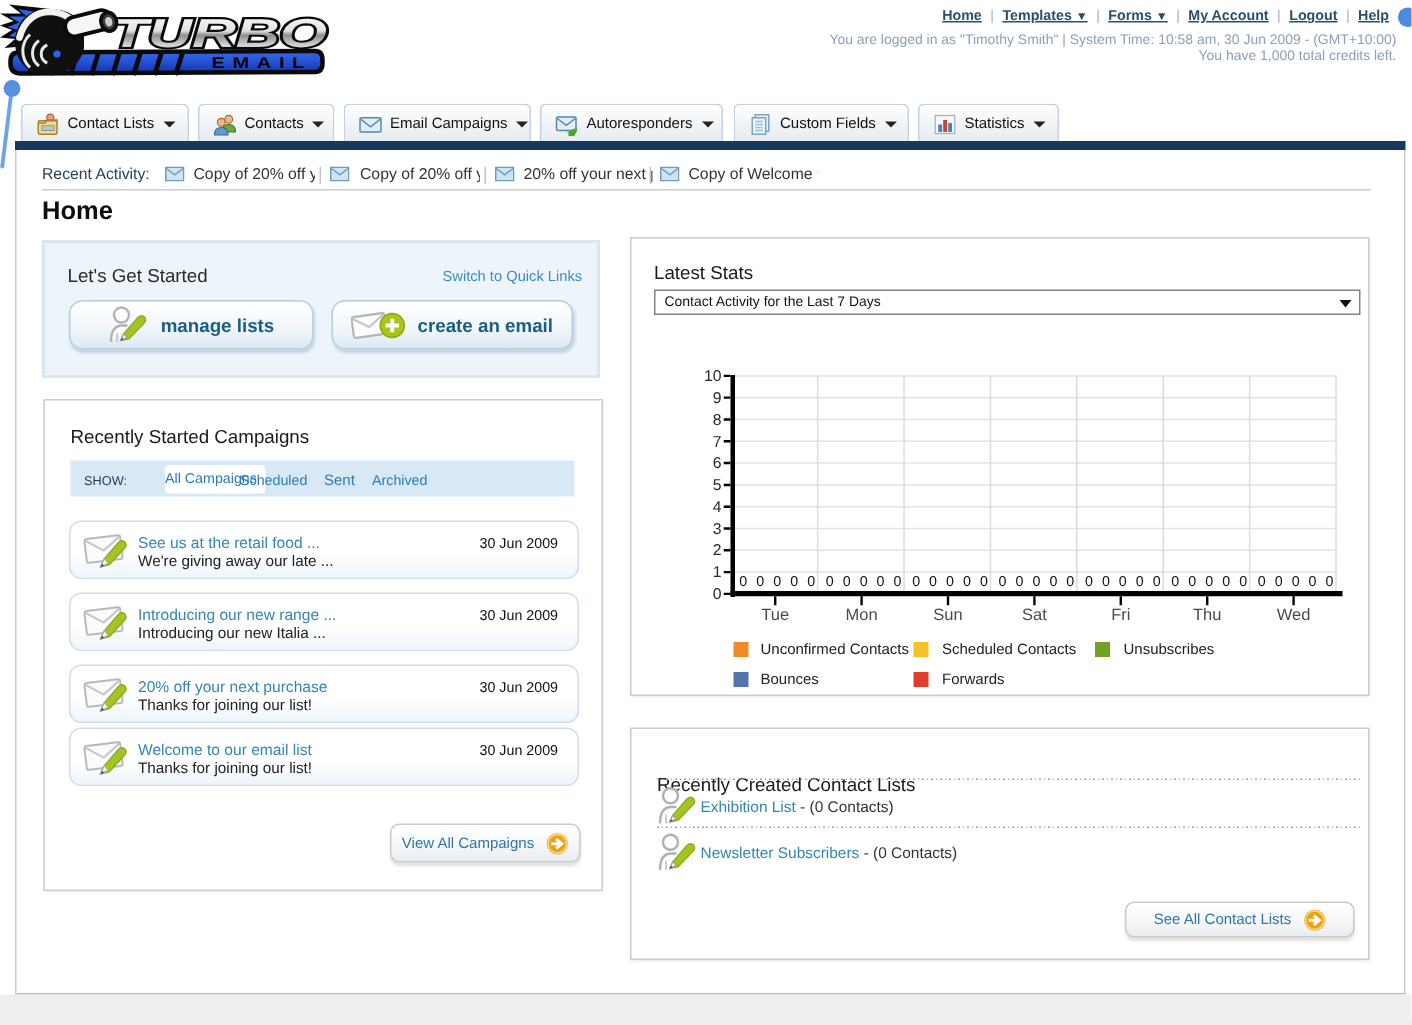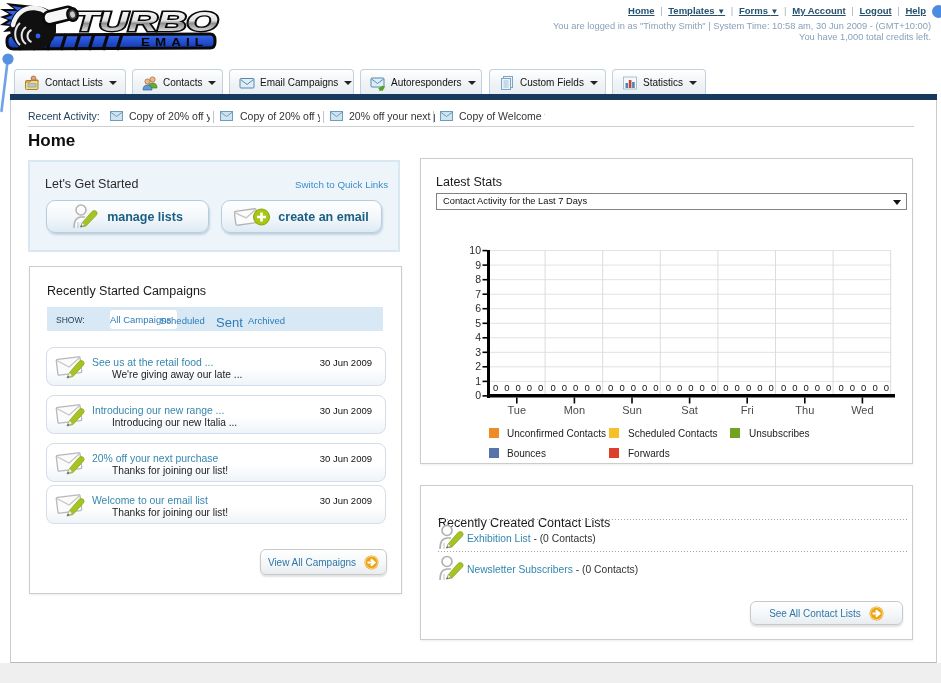--- a/index.html
+++ b/index.html
@@ -39,21 +39,21 @@
         font-size:12.5px;font-weight:bold;color:#1a5f83;}
 
 .panel{background:#fff;border:1px solid #ccc;box-shadow:0 1px 2px rgba(0,0,0,.07);}
 .camp-panel{left:29px;top:266px;width:371px;height:326px;}
 .ptitle{font-size:12.5px;color:#1a1a1a;}
 .showbar{left:47px;top:307px;width:336px;height:24px;background:#d9e8f5;}
 .card{left:46px;width:338px;height:37px;border:1px solid #d3dee8;border-radius:8px;
       background:linear-gradient(#ffffff 55%,#eef4f9);}
 .cicon{position:absolute;left:8px;top:3px;}
 .ctitle{position:absolute;left:45px;top:9px;font-size:10.4px;color:#3587b0;}
-.csub{position:absolute;left:45px;top:20.5px;font-size:10.2px;color:#222;margin-left:20px;}
+.csub{position:absolute;left:45px;top:20.5px;font-size:10.2px;color:#222;}
 .cdate{position:absolute;right:13px;top:9px;font-size:9.5px;color:#111;}
 .viewbtn{border:1px solid #c9c9c9;border-radius:6px;background:linear-gradient(#ffffff,#f4f6f8 60%,#e9edf0);
          box-shadow:0 2px 2px rgba(0,0,0,.12);display:flex;align-items:center;justify-content:center;
          font-size:10px;color:#2e77a8;white-space:nowrap;}
 
 .stats-panel{left:420px;top:158px;width:491px;height:304px;}
 .lists-panel{left:420px;top:485px;width:491px;height:153px;}
 .select{left:436px;top:193px;width:463px;height:15px;border:1px solid #828282;background:#fff;
         font-size:9.3px;color:#111;line-height:15px;padding-left:6px;}
 .legsq{width:10px;height:10px;position:absolute;}
@@ -217,21 +217,21 @@
     <path d="M27.5 6.5 V15.5 M23 11 H32" stroke="#fff" stroke-width="2.6"></path>
   </svg>create an email</div>
 
 <div class="abs panel camp-panel"></div>
 <div class="abs ptitle" style="left:47px;top:284px;">Recently Started Campaigns</div>
 <div class="abs showbar"></div>
 <div class="abs" style="left:56px;top:315px;font-size:8.5px;color:#1b3a57;">SHOW:</div>
 <div class="abs" style="left:86px;top:310px;width:67px;height:19px;background:#fff;border-radius:3px;
      font-size:9.5px;color:#2c7cb8;text-align:left;line-height:19px;white-space:nowrap;margin-left:24px;">All Campaigns</div>
 <div class="abs" style="left:160px;top:315px;font-size:9.5px;color:#2c7cb8;">Scheduled</div>
-<div class="abs" style="left:216px;top:315px;font-size:13px;color:#2c7cb8;">Sent</div>
+<div class="abs" style="left:216px;top:315px;font-size:10px;color:#2c7cb8;">Sent</div>
 <div class="abs" style="left:248px;top:315px;font-size:9.5px;color:#2c7cb8;">Archived</div>
 
 <div class="abs card" style="top:347px;">
   <svg class="cicon" width="32" height="30" viewBox="0 0 32 30">
   <g transform="rotate(-7 14 15)">
     <rect x="2" y="7" width="24" height="16" rx="1.5" fill="#fbfbfb" stroke="#b8b8b8" stroke-width="1.3"></rect>
     <path d="M2.5 8 L14 16 L25.5 8" fill="none" stroke="#c5c5c5" stroke-width="1.3"></path>
   </g>
   <path d="M12 27 L14.5 21.5 L24 10.5 Q26.5 8.5 28.5 10.5 Q30 12.5 28 14.5 L18 25.5 Z" fill="#a4c423" stroke="#8aa81c" stroke-width=".8"></path>
   <path d="M12 27 L14.5 21.5 L17.2 24.5 Z" fill="#f6f6e8" stroke="#aaa" stroke-width=".7"></path>

